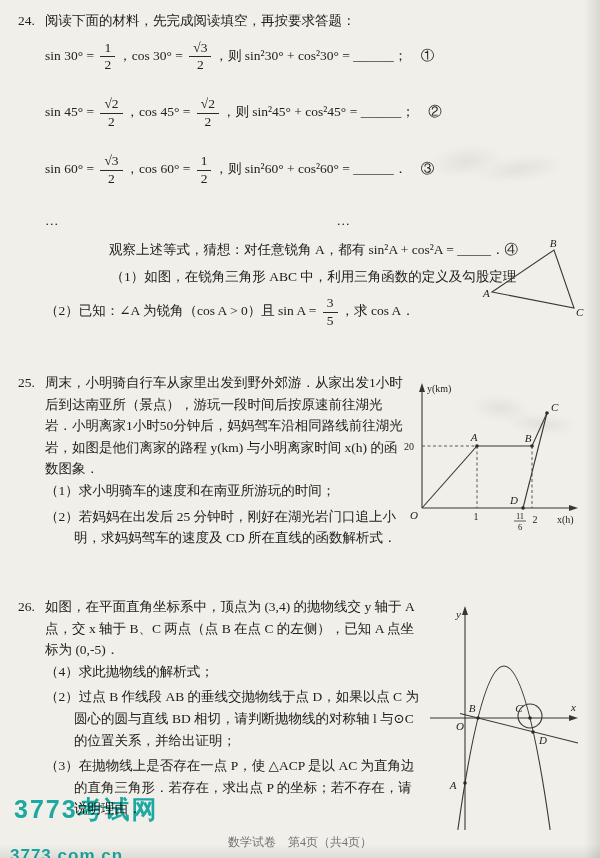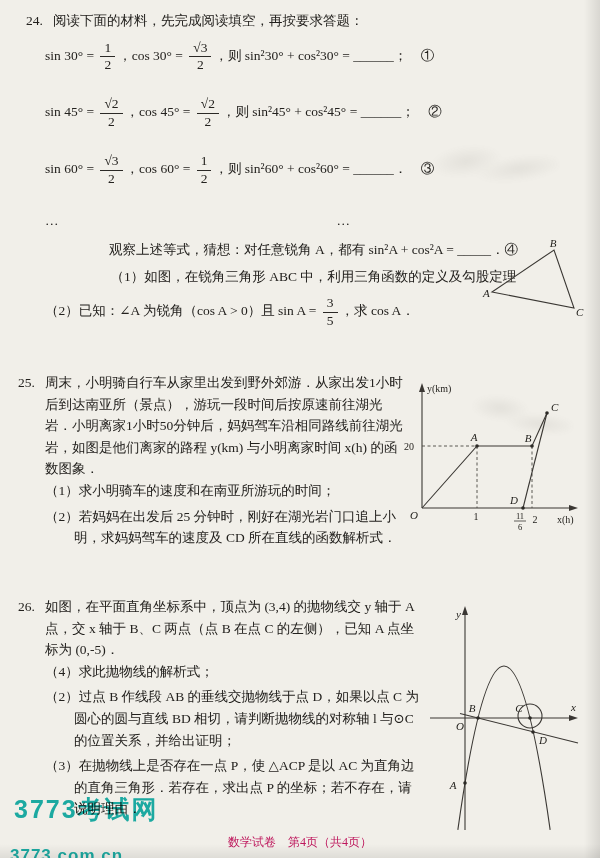--- a/index.html
+++ b/index.html
@@ -28,21 +28,21 @@
     background: linear-gradient(to bottom, rgba(0,0,0,0), rgba(0,0,0,0.08));
     pointer-events: none; z-index: 6;
   }
   .prob { position: absolute; z-index: 2; }
   .p24 { top: 10px;  left: 18px; width: 564px; }
   .p25 { top: 372px; left: 18px; width: 386px; }
   .p26 { top: 596px; left: 18px; width: 402px; }
 
   .para { position: relative; padding-left: 27px; }
   .pnum { position: absolute; left: 0; top: 0; }
-  .intro { margin-bottom: 8px; margin-left: 8px; }
+  .intro { margin-bottom: 8px; }
 
   .eq { padding-left: 27px; margin: 8px 0 22px 0; line-height: 1.25; white-space: nowrap; }
   .frac { display: inline-block; vertical-align: middle; text-align: center; margin: 1px 3px; line-height: 1.1; }
   .frac .num { display: block; padding: 0 4px 1px; }
   .frac .den { display: block; border-top: 1px solid #2b2926; padding: 1px 4px 0; }
 
   .dots { padding-left: 27px; margin-bottom: 8px; }
   .dots .dots-right { margin-left: 278px; }
   .sub { margin-bottom: 5px; text-align: center; }
   .cont2 { padding-left: 57px; margin-bottom: 5px; }
@@ -62,21 +62,21 @@
   .dash   { stroke: #4a4742; stroke-width: 0.9; fill: none; stroke-dasharray: 3 2.5; }
   .dot    { fill: #2c2a26; stroke: none; }
   .ah     { fill: #3a3733; stroke: none; }
 
   .watermark { position: absolute; z-index: 4; mix-blend-mode: multiply;
     font-family: "Liberation Sans", "DejaVu Sans", sans-serif; font-weight: bold; }
   .wm-title { left: 14px; top: 789px; font-size: 25px; letter-spacing: 2px; }
   .wm-url   { left: 10px; top: 822px; font-size: 17px; letter-spacing: 1px; margin-top: 20px; }
 
   .footer { position: absolute; left: 0; top: 833px; width: 100%; text-align: center;
-    font-size: 12px; color: #be185d; z-index: 3; }
+    font-size: 12px; color: #737373; z-index: 3; }
 
   .artifact { position: absolute; z-index: 1; opacity: 0.10; pointer-events: none;
     background:
       radial-gradient(ellipse 40% 30% at 30% 40%, #6a675f 0%, transparent 70%),
       radial-gradient(ellipse 50% 25% at 70% 60%, #6a675f 0%, transparent 70%);
     filter: blur(2px);
   }
   .art1 { left: 428px; top: 128px; width: 130px; height: 74px; transform: rotate(-8deg); }
   .art2 { left: 468px; top: 385px; width: 105px; height: 62px; transform: rotate(5deg); }
 </style>

